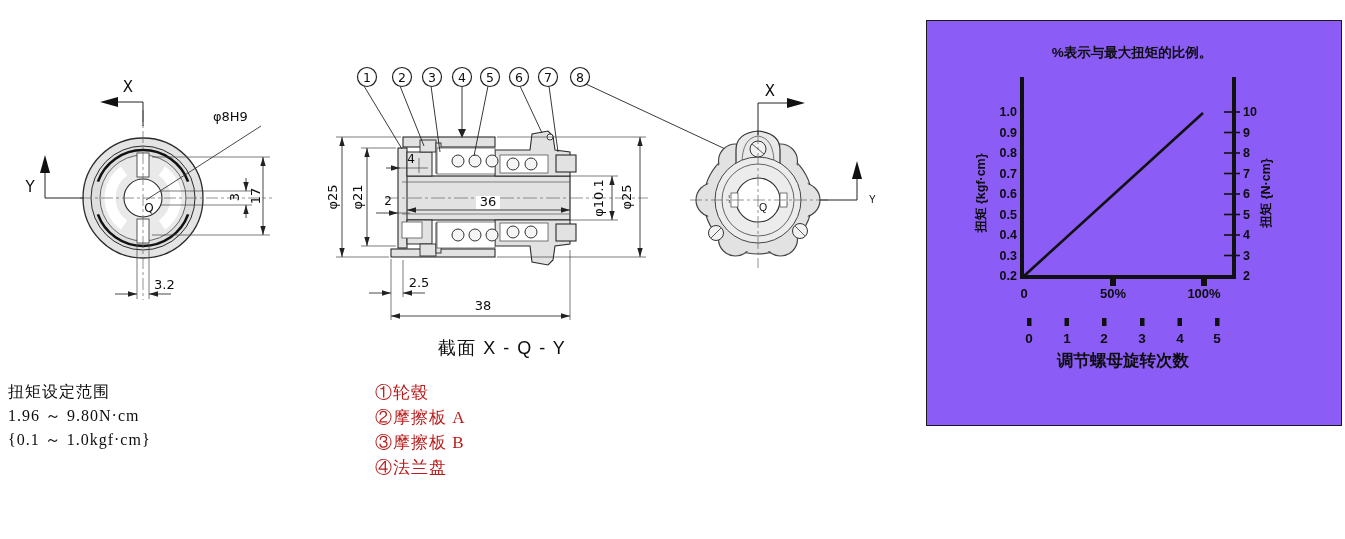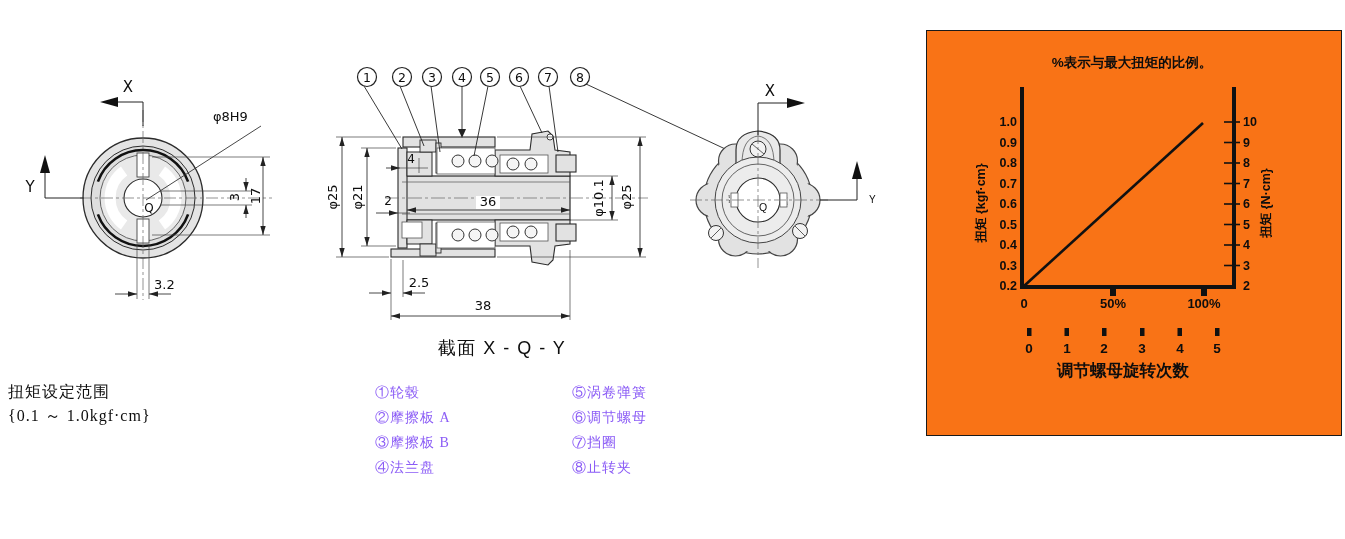--- a/index.html
+++ b/index.html
@@ -1,25 +1,25 @@
 <!DOCTYPE html>
 <html><head>
 <meta charset="utf-8">
 <style>
   html,body{margin:0;padding:0;background:#fff;}
   #page{position:relative;width:1345px;height:539px;background:#fff;overflow:hidden;
         font-family:"Liberation Sans","DejaVu Sans",sans-serif;color:#111;}
   #drawing-svg{position:absolute;left:0;top:0;}
-  .chart-box{position:absolute;left:926px;top:30px;width:414px;height:404px;
-             border:1.5px solid #1a1a1a;background:#f97316;}
+  .chart-box{position:absolute;left:926px;top:20px;width:414px;height:404px;
+             border:1.5px solid #1a1a1a;background:#8b5cf6;}
   .specs{position:absolute;left:8px;top:380px;font-family:"Liberation Serif","DejaVu Serif",serif;
          font-size:16px;line-height:24px;color:#0d0d0d;letter-spacing:1px;}
   .specs .row span.wv{margin-left:18px;letter-spacing:0.5px;}
   .legend-col{position:absolute;top:380px;font-family:"Liberation Serif","DejaVu Serif",serif;
-              font-size:14px;line-height:25px;color:#8b5cf6;}
+              font-size:17px;line-height:25px;color:#b91c1c;}
   #legend-col-1{left:375px;} #legend-col-2{left:572px;}
   .legend-item span{letter-spacing:1px;}
   svg text{fill:#0d0d0d;}
   .dim{font-size:13px;font-family:"DejaVu Sans","Liberation Sans",sans-serif;}
   .dimS{font-size:12px;font-family:"DejaVu Sans","Liberation Sans",sans-serif;}
   .axisletter{font-size:15px;font-family:"DejaVu Sans","Liberation Sans",sans-serif;}
   .callnum{font-size:12.5px;font-family:"DejaVu Sans","Liberation Sans",sans-serif;}
   .secttitle{font-size:18px;font-family:"Liberation Sans","DejaVu Sans",sans-serif;letter-spacing:1.5px;}
   .ct{font-weight:bold;font-family:"Liberation Sans","DejaVu Sans",sans-serif;}
 </style>
@@ -325,29 +325,24 @@
       <text x="215" y="322">3</text>
       <text x="253" y="322">4</text>
       <text x="290" y="322">5</text>
     </g>
     <text x="196" y="345" class="ct" style="font-size:16.5px" text-anchor="middle">调节螺母旋转次数</text>
   </svg>
 </div>
 
 <div class="specs">
   <div>扭矩设定范围</div>
+  <div>1.96 ～ 9.80N·cm</div>
   <div>{0.1 ～ 1.0kgf·cm}</div>
 </div>
 
 <div class="legend-col" id="legend-col-1">
   <div class="legend-item"><span>①</span><span>轮毂</span></div>
   <div class="legend-item"><span>②</span><span>摩擦板 A</span></div>
   <div class="legend-item"><span>③</span><span>摩擦板 B</span></div>
   <div class="legend-item"><span>④</span><span>法兰盘</span></div>
 </div>
-<div class="legend-col" id="legend-col-2">
-  <div class="legend-item"><span>⑤</span><span>涡卷弹簧</span></div>
-  <div class="legend-item"><span>⑥</span><span>调节螺母</span></div>
-  <div class="legend-item"><span>⑦</span><span>挡圈</span></div>
-  <div class="legend-item"><span>⑧</span><span>止转夹</span></div>
+
 </div>
 
-</div>
-
 </body></html>

